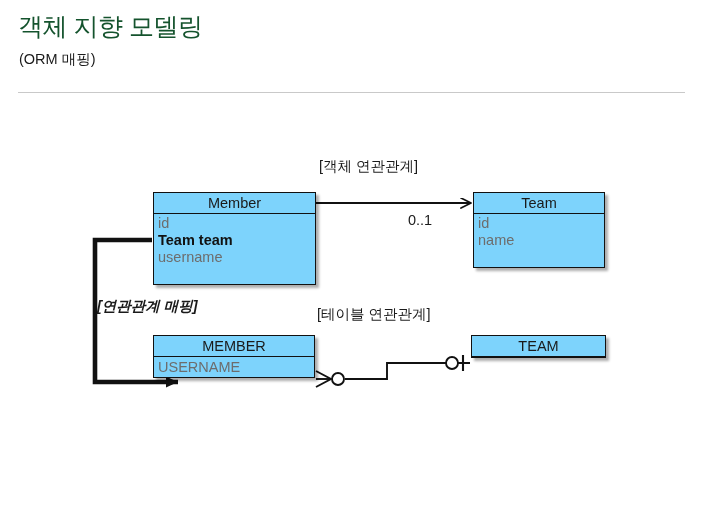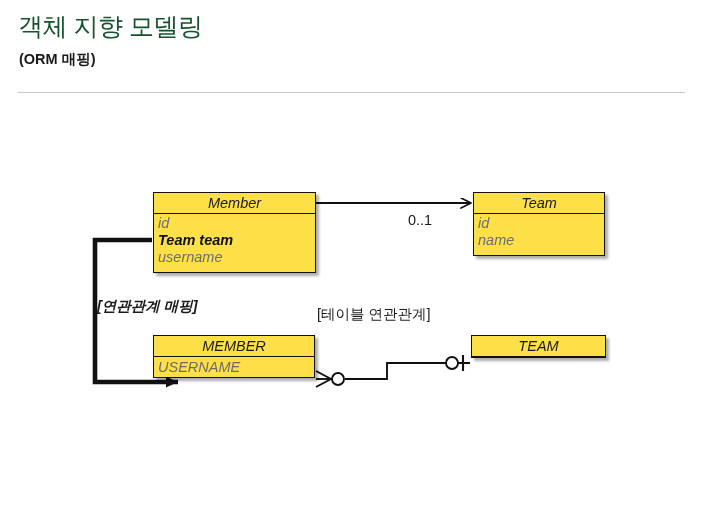--- a/index.html
+++ b/index.html
@@ -30,21 +30,21 @@
     font-weight: 400;
     letter-spacing: -0.5px;
     color: #14532d;
     white-space: nowrap;
   }
   #slide-subtitle {
     position: absolute;
     left: 19px;
     top: 50px;
     font-size: 14.5px;
-    font-weight: 700;
+    font-weight: 400;
     color: #1a1a1a;
     white-space: nowrap;
   }
   #header-divider {
     position: absolute;
     left: 18px;
     top: 92px;
     width: 667px;
     height: 1px;
     background: #c9c9c9;
@@ -62,38 +62,37 @@
     position: absolute;
     left: 0; top: 0;
     width: 703px;
     height: 511px;
     pointer-events: none;
   }
 
   
   .uml-box {
     position: absolute;
-    background: #fde047;
+    background: #7dd3fc;
     border: 1.6px solid #111111;
     box-shadow: 2.5px 2.5px 2.5px rgba(0,0,0,0.32);
     box-sizing: border-box;
-    font-style: italic;
   }
   .uml-title {
     text-align: center;
     font-size: 14.5px;
     color: #1a1a1a;
     border-bottom: 1.6px solid #111111;
     box-sizing: border-box;
     line-height: 1;
     padding: 3px 0 4px 0;
     white-space: nowrap;
   }
   .uml-attrs {
-    padding: 1px 0 6px 4px;
+    padding: 1px 0 18px 4px;
   }
   .uml-attr {
     font-size: 14.5px;
     line-height: 17px;
     color: #6d6d6d;
     white-space: nowrap;
   }
   .uml-attr.bold {
     color: #111111;
     font-weight: bold;
@@ -208,20 +207,21 @@
     <div class="uml-title">MEMBER</div>
     <div class="uml-attrs tbl-attrs">
       <div class="uml-attr">USERNAME</div>
     </div>
   </div>
 
   <div class="uml-box" id="box-team-table">
     <div class="uml-title">TEAM</div>
   </div>
 
+  <div class="diagram-label" id="label-object-assoc">[객체 연관관계]</div>
 
   <div class="diagram-label" id="label-multiplicity">0..1</div>
 
   <div class="diagram-label" id="label-table-assoc">[테이블 연관관계]</div>
 
   <div class="diagram-label" id="label-mapping">[연관관계 매핑]</div>
 
 </div>
 
 </body></html>

